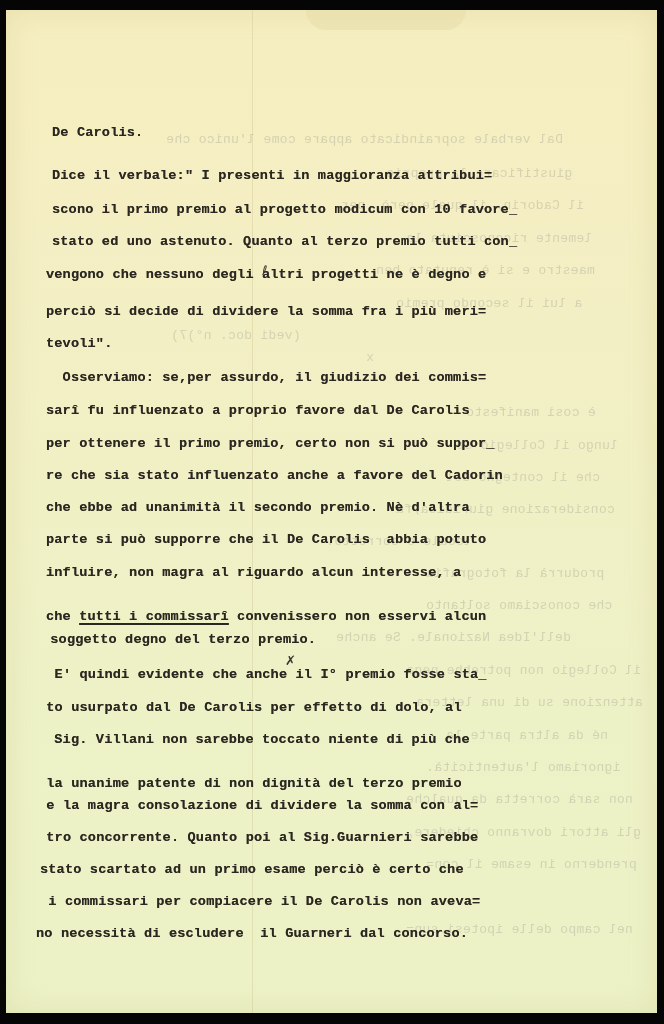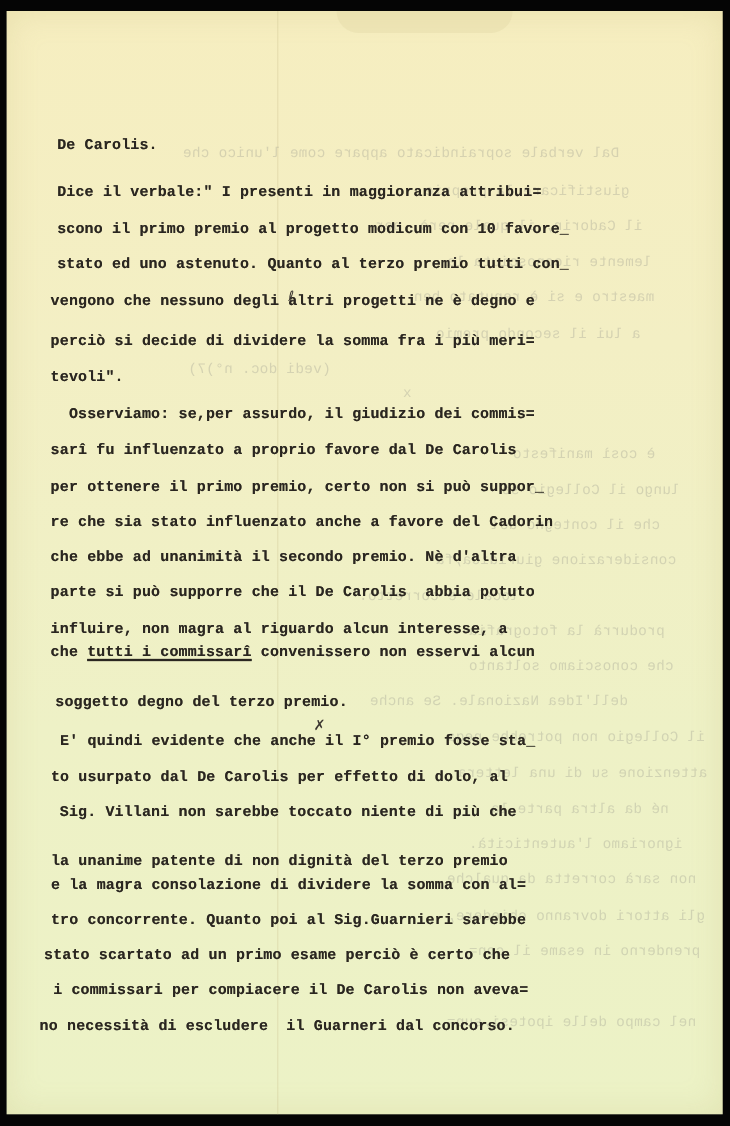--- a/index.html
+++ b/index.html
@@ -114,21 +114,21 @@
     <div class="line" style="left:40px; top:257px;">vengono che nessuno degli altri progetti ne è degno e</div>
     <div class="line" style="left:40px; top:294px;">perciò si decide di dividere la somma fra i più meri=</div>
     <div class="line" style="left:40px; top:326px;">tevoli".</div>
     <div class="line" style="left:40px; top:360px;">  Osserviamo: se,per assurdo, il giudizio dei commis=</div>
     <div class="line" style="left:40px; top:393px;">sarî fu influenzato a proprio favore dal De Carolis</div>
     <div class="line" style="left:40px; top:426px;">per ottenere il primo premio, certo non si può suppor_</div>
     <div class="line" style="left:40px; top:458px;">re che sia stato influenzato anche a favore del Cadorin</div>
     <div class="line" style="left:40px; top:490px;">che ebbe ad unanimità il secondo premio. Nè d'altra</div>
     <div class="line" style="left:40px; top:522px;">parte si può supporre che il De Carolis  abbia potuto</div>
     <div class="line" style="left:40px; top:555px;">influire, non magra al riguardo alcun interesse, a</div>
-    <div class="line" style="left:40px; top:576px;"><span>che </span><span class="ul">tutti i commissarî</span><span> convenissero non esservi alcun</span></div>
+    <div class="line" style="left:40px; top:599px;"><span>che </span><span class="ul">tutti i commissarî</span><span> convenissero non esservi alcun</span></div>
     <div class="line" style="left:36px; top:622px;"> soggetto degno del terzo premio.</div>
     <div class="line" style="left:32px; top:657px;">  E' quindi evidente che anche il I° premio fosse sta_</div>
     <div class="line" style="left:32px; top:690px;"> to usurpato dal De Carolis per effetto di dolo, al</div>
     <div class="line" style="left:40px; top:722px;"> Sig. Villani non sarebbe toccato niente di più che</div>
     <div class="line" style="left:32px; top:754px;margin-top:12px;"> la unanime patente di non dignità del terzo premio</div>
     <div class="line" style="left:32px; top:788px;"> e la magra consolazione di dividere la somma con al=</div>
     <div class="line" style="left:32px; top:820px;"> tro concorrente. Quanto poi al Sig.Guarnieri sarebbe</div>
     <div class="line" style="left:34px; top:852px;">stato scartato ad un primo esame perciò è certo che</div>
     <div class="line" style="left:34px; top:884px;"> i commissari per compiacere il De Carolis non aveva=</div>
     <div class="line" style="left:30px; top:916px;">no necessità di escludere  il Guarneri dal concorso.</div>

